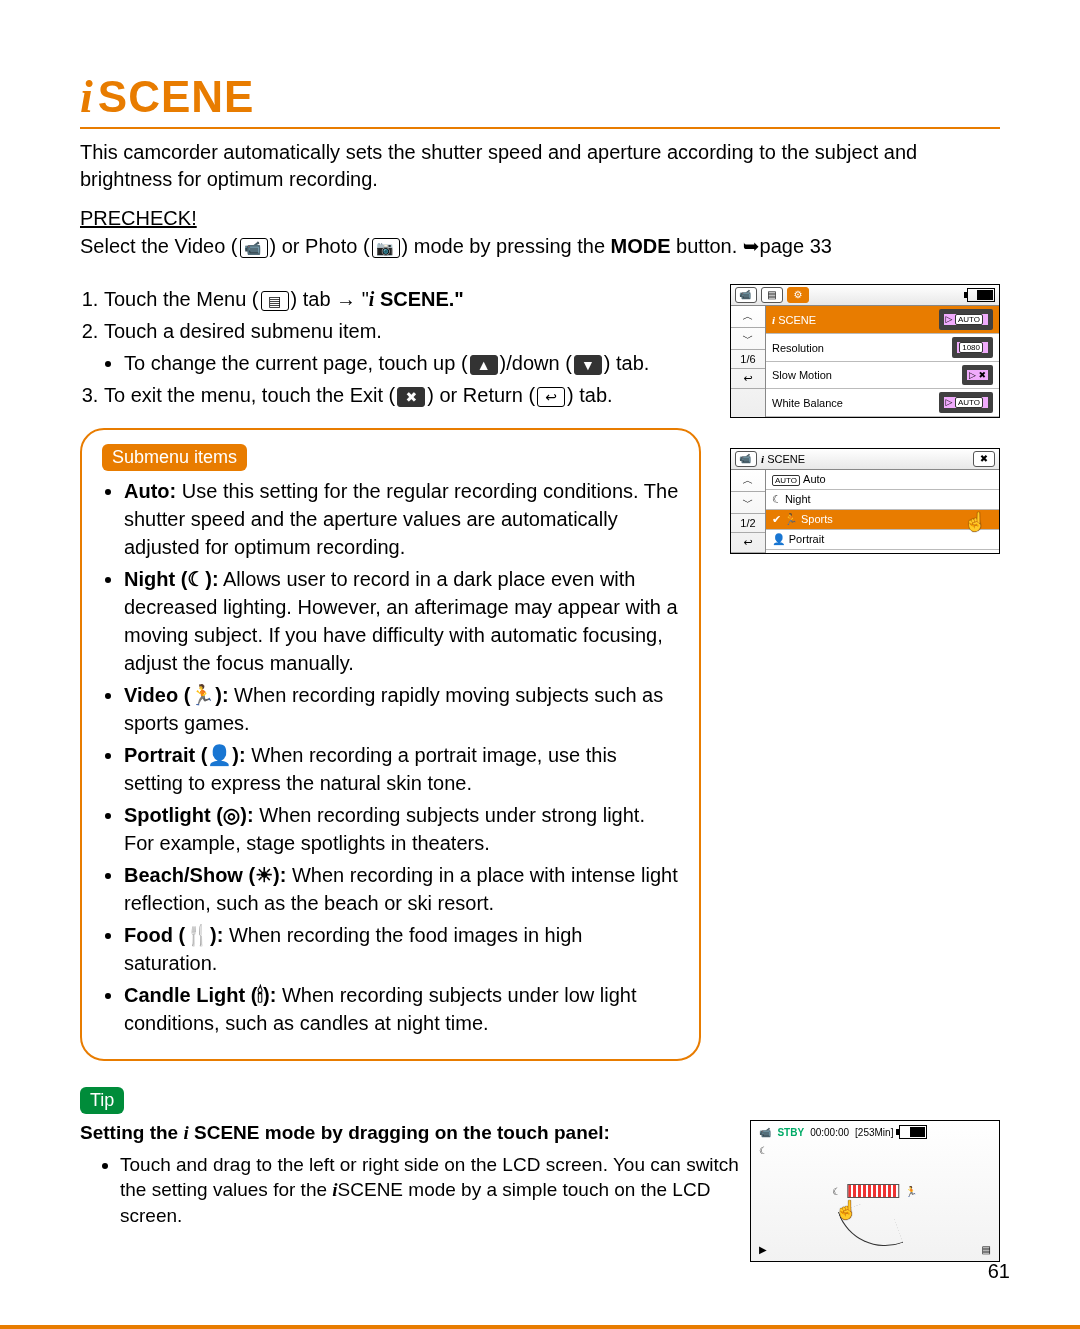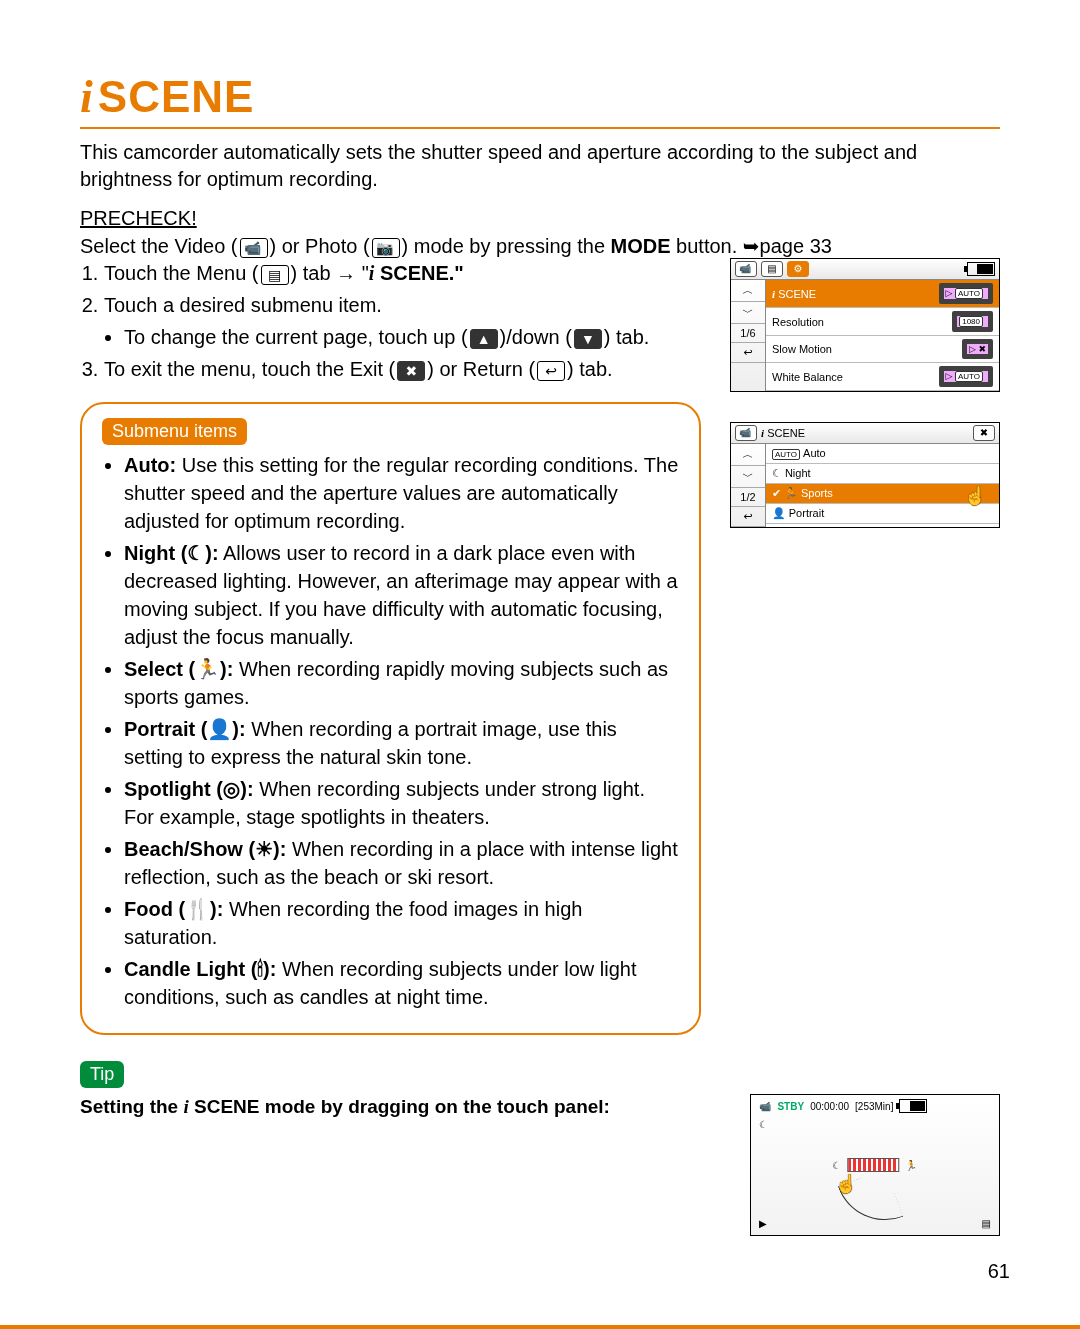--- a/index.html
+++ b/index.html
@@ -5,21 +5,21 @@
 html,body{margin:0;padding:0;background:#fff;font-family:Arial,Helvetica,sans-serif;color:#000}
 .page{width:1080px;height:1329px;position:relative;box-sizing:border-box;padding:70px 80px 40px 80px;border-bottom:4px solid #e87c00}
 .title{font-size:44px;color:#e87c00;font-weight:bold;letter-spacing:1px;padding-bottom:4px;border-bottom:2px solid #e87c00;display:flex;align-items:baseline;gap:4px}
 .title .iicon{font-style:italic;font-family:Georgia,serif;font-size:46px;font-weight:bold}
 .intro{font-size:20px;margin-top:10px;line-height:1.35}
 .precheck-h{font-size:20px;font-weight:normal;text-decoration:underline;margin-top:14px}
 .precheck-t{font-size:20px;margin-top:4px}
 .icon-box{display:inline-block;border:1px solid #000;border-radius:3px;padding:0 4px;font-size:14px;line-height:18px;vertical-align:middle;margin:0 2px;min-width:18px;text-align:center}
 .icon-box.dark{background:#333;color:#fff;border-color:#333}
 .small-i{font-style:italic;font-family:Georgia,serif;font-weight:bold}
-.main-row{display:flex;gap:29px;}
+.main-row{display:flex;gap:29px;margin-top:26px}
 .left-col{flex:1}
 .right-col{width:270px;display:flex;flex-direction:column;gap:30px}
 ol.steps{margin:0;padding-left:24px;font-size:20px;line-height:1.5}
 ol.steps li{margin-bottom:2px}
 ol.steps ul{margin:2px 0 2px 20px;padding:0;list-style-type:disc}
 .submenu-box{border:2px solid #e87c00;border-radius:24px;padding:14px 20px 18px 20px;margin-top:18px}
 .pill{display:inline-block;background:#e87c00;color:#fff;font-size:18px;padding:3px 10px 3px 10px;border-radius:6px;margin-bottom:6px}
 .pill.green{background:#008c3a}
 .submenu-box ul{margin:0;padding-left:22px;font-size:20px;line-height:1.4}
 .submenu-box li{margin-bottom:4px}
@@ -87,21 +87,21 @@
         <li>
           <span>To exit the menu, touch the Exit (</span><span class="icon-box dark">✖</span><span>) or Return (</span><span class="icon-box">↩</span><span>) tab.</span>
         </li>
       </ol>
 
       <div class="submenu-box">
         <span class="pill">Submenu items</span>
         <ul>
           <li><b>Auto:</b><span> Use this setting for the regular recording conditions. The shutter speed and the aperture values are automatically adjusted for optimum recording.</span></li>
           <li><b><span>Night (</span>☾<span>):</span></b><span> Allows user to record in a dark place even with decreased lighting. However, an afterimage may appear with a moving subject. If you have difficulty with automatic focusing, adjust the focus manually.</span></li>
-          <li><b><span>Select (</span>🏃<span>):</span></b><span> When recording rapidly moving subjects such as sports games.</span></li>
+          <li><b><span>Video (</span>🏃<span>):</span></b><span> When recording rapidly moving subjects such as sports games.</span></li>
           <li><b><span>Portrait (</span>👤<span>):</span></b><span> When recording a portrait image, use this setting to express the natural skin tone.</span></li>
           <li><b><span>Spotlight (</span>◎<span>):</span></b><span> When recording subjects under strong light. For example, stage spotlights in theaters.</span></li>
           <li><b><span>Beach/Show (</span>☀<span>):</span></b><span> When recording in a place with intense light reflection, such as the beach or ski resort.</span></li>
           <li><b><span>Food (</span>🍴<span>):</span></b><span> When recording the food images in high saturation.</span></li>
           <li><b><span>Candle Light (</span>🕯<span>):</span></b><span> When recording subjects under low light conditions, such as candles at night time.</span></li>
         </ul>
       </div>
     </div>
 
     <div class="right-col">
@@ -178,20 +178,25 @@
     </div>
   </div>
 
   <div class="tip-block">
     <span class="pill green">Tip</span>
     <div class="tip-row">
       <div class="tip-text">
         <div>
           <b><span>Setting the </span><span class="small-i">i</span><span> SCENE mode by dragging on the touch panel:</span></b>
         </div>
+        <ul>
+          <li>
+            <span>Touch and drag to the left or right side on the LCD screen. You can switch the setting values for the </span><span class="small-i">i</span><span>SCENE mode by a simple touch on the LCD screen.</span>
+          </li>
+        </ul>
       </div>
       <div style="width:250px">
         <div class="screen3">
           <div class="t">
             <span>📹</span>
             <b style="color:#0a6">STBY</b>
             <span>00:00:00</span>
             <span>[253Min]</span>
             <span class="bat">
                 <span class="fill"></span>

